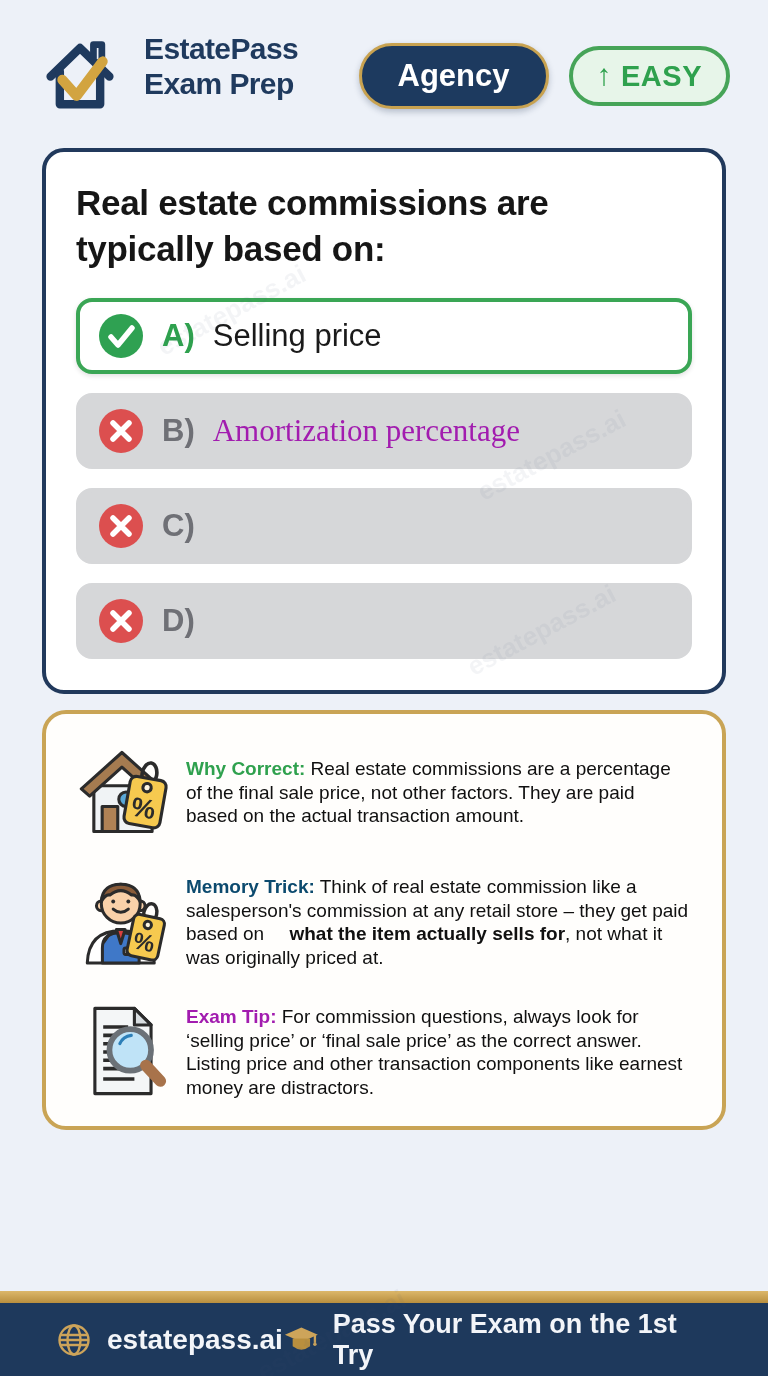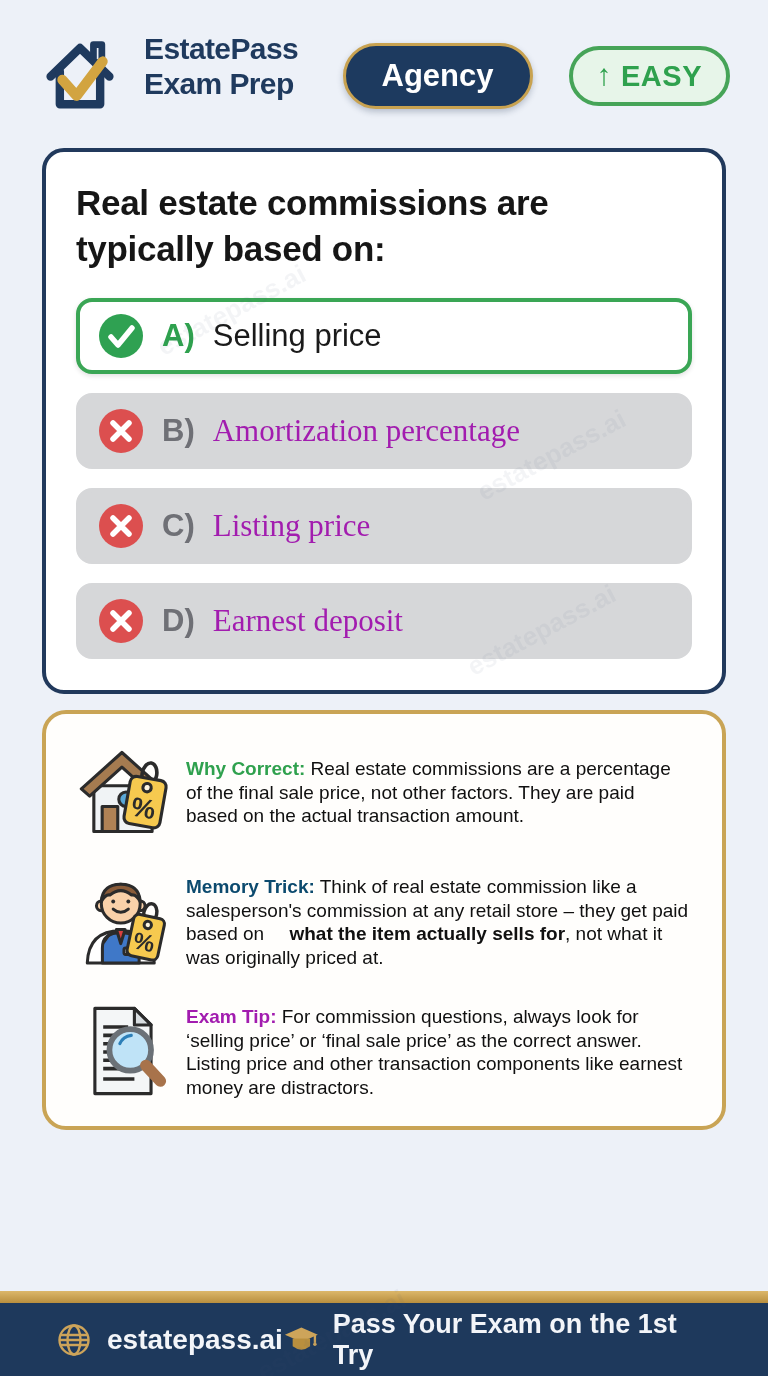--- a/index.html
+++ b/index.html
@@ -8,21 +8,21 @@
     width:768px; height:1376px; position:relative; overflow:hidden;
     background:#edf1f8;
     font-family:"Liberation Sans", sans-serif;
     display:flex; flex-direction:column;
     margin:0 auto;
   }
   
   .header { display:flex; align-items:center; padding:32px 38px 0 38px; }
   .brand { display:flex; gap:22px; }
   .brand-text { font-size:30px; font-weight:800; color:#1f3a5e; line-height:1.16; letter-spacing:-0.6px; }
-  .pills { margin-left:auto; display:flex; align-items:center; gap:36px; }
+  .pills { margin-left:auto; display:flex; align-items:center; gap:20px; }
   .pill-agency {
     background:#1d3a5f; border:3px solid #c8a250; border-radius:999px;
     color:#ffffff; font-size:31px; font-weight:700; padding:12px 36px;
     box-shadow:0 3px 6px rgba(20,40,70,.25);
   }
   .pill-easy {
     background:#e7f5e9; border:4px solid #46a458; border-radius:999px;
     color:#2fa14e; font-size:29px; font-weight:800; padding:9px 24px;
     display:flex; align-items:center; gap:9px; letter-spacing:.5px;
   }
@@ -134,30 +134,28 @@
         <span class="opt-letter">B)</span>
         <span class="opt-text">Amortization percentage</span>
       </div>
 
       <div class="option wrong">
         <svg class="opt-icon" viewBox="0 0 46 46">
           <circle cx="23" cy="23" r="22" fill="#dc4f4f"></circle>
           <path d="M15 15 L31 31 M31 15 L15 31" stroke="#ffffff" stroke-width="5.5" stroke-linecap="round"></path>
         </svg>
         <span class="opt-letter">C)</span>
-        <span class="opt-text">Listing price</span>
       </div>
 
       <div class="option wrong">
         <svg class="opt-icon" viewBox="0 0 46 46">
           <circle cx="23" cy="23" r="22" fill="#dc4f4f"></circle>
           <path d="M15 15 L31 31 M31 15 L15 31" stroke="#ffffff" stroke-width="5.5" stroke-linecap="round"></path>
         </svg>
         <span class="opt-letter">D)</span>
-        <span class="opt-text">Earnest deposit</span>
       </div>
 
     </div>
   </div>
 
   <div class="explain-card">
 
     <div class="section">
       <svg class="sec-icon" width="104" height="104" viewBox="0 0 100 100">
         <g stroke="#2b2b2b" stroke-width="3" stroke-linejoin="round">

